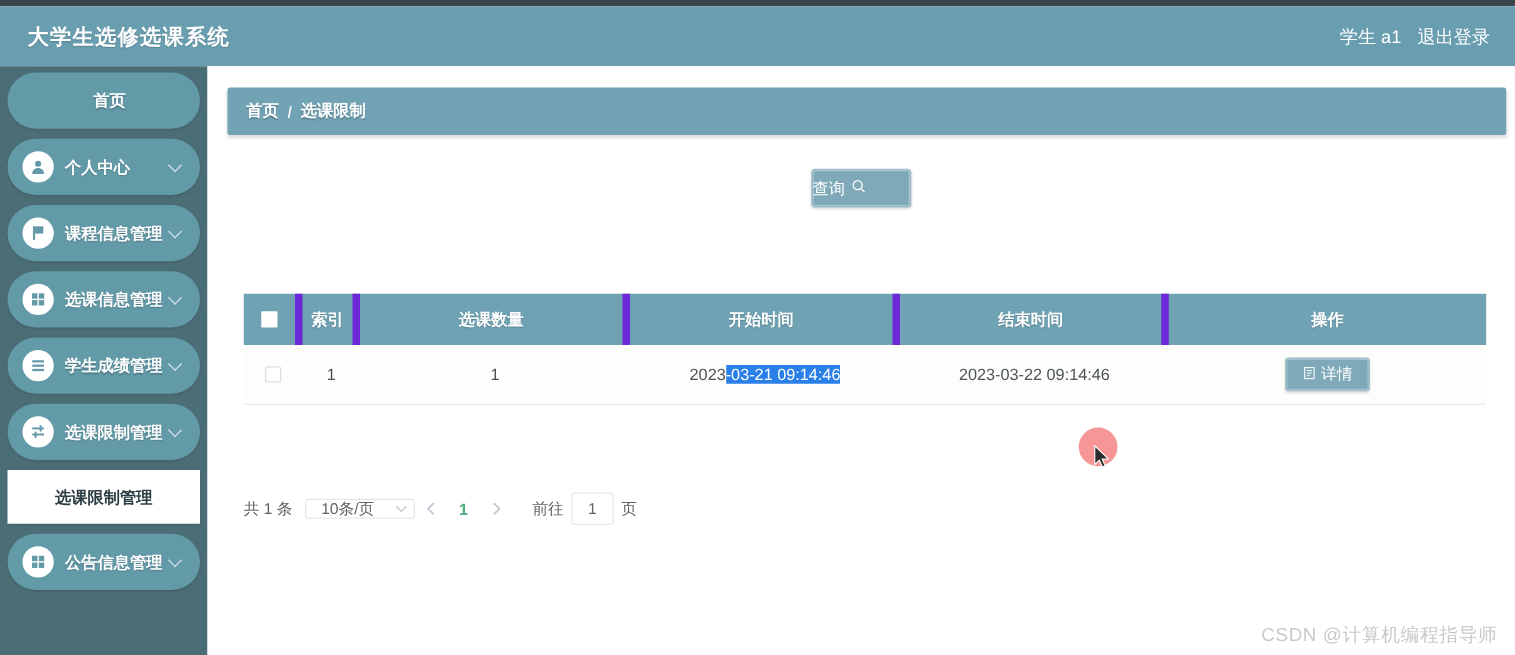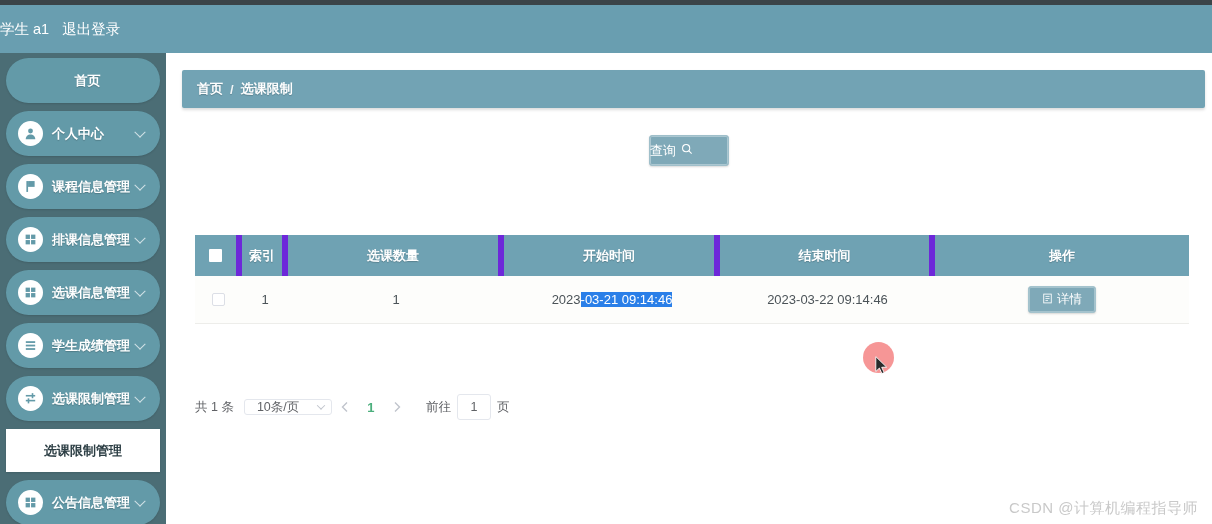--- a/index.html
+++ b/index.html
@@ -323,20 +323,21 @@
   }
 </style>
 </head>
 <body>
 
 <div id="app">
 
   <div class="top-strip"></div>
 
   <div class="header">
+    <div class="header-title">大学生选修选课系统</div>
     <div class="header-right">
       <span>学生 a1</span>
       <span>退出登录</span>
     </div>
   </div>
 
   <div class="sidebar">
 
     <div class="menu-item home">
       <span class="menu-label">首页</span>
@@ -357,32 +358,20 @@
       <span class="menu-icon">
         <svg width="15" height="15" viewBox="0 0 16 16">
             <rect x="3.6" y="2.2" width="1.8" height="11.6" fill="#639aa8"></rect>
             <rect x="5.4" y="2.2" width="7" height="6.2" fill="#639aa8"></rect>
           </svg>
       </span>
       <span class="menu-label">课程信息管理</span>
       <span class="menu-chev"></span>
     </div>
 
-    <div class="menu-item">
-      <span class="menu-icon">
-        <svg width="15" height="15" viewBox="0 0 16 16">
-            <rect x="2.8" y="2.8" width="4.6" height="4.6" fill="#639aa8"></rect>
-            <rect x="8.6" y="2.8" width="4.6" height="4.6" fill="#639aa8"></rect>
-            <rect x="2.8" y="8.6" width="4.6" height="4.6" fill="#639aa8"></rect>
-            <rect x="8.6" y="8.6" width="4.6" height="4.6" fill="#639aa8"></rect>
-          </svg>
-      </span>
-      <span class="menu-label">排课信息管理</span>
-      <span class="menu-chev"></span>
-    </div>
 
     <div class="menu-item">
       <span class="menu-icon">
         <svg width="15" height="15" viewBox="0 0 16 16">
             <rect x="2.8" y="2.8" width="4.6" height="4.6" fill="#639aa8"></rect>
             <rect x="8.6" y="2.8" width="4.6" height="4.6" fill="#639aa8"></rect>
             <rect x="2.8" y="8.6" width="4.6" height="4.6" fill="#639aa8"></rect>
             <rect x="8.6" y="8.6" width="4.6" height="4.6" fill="#639aa8"></rect>
           </svg>
       </span>

